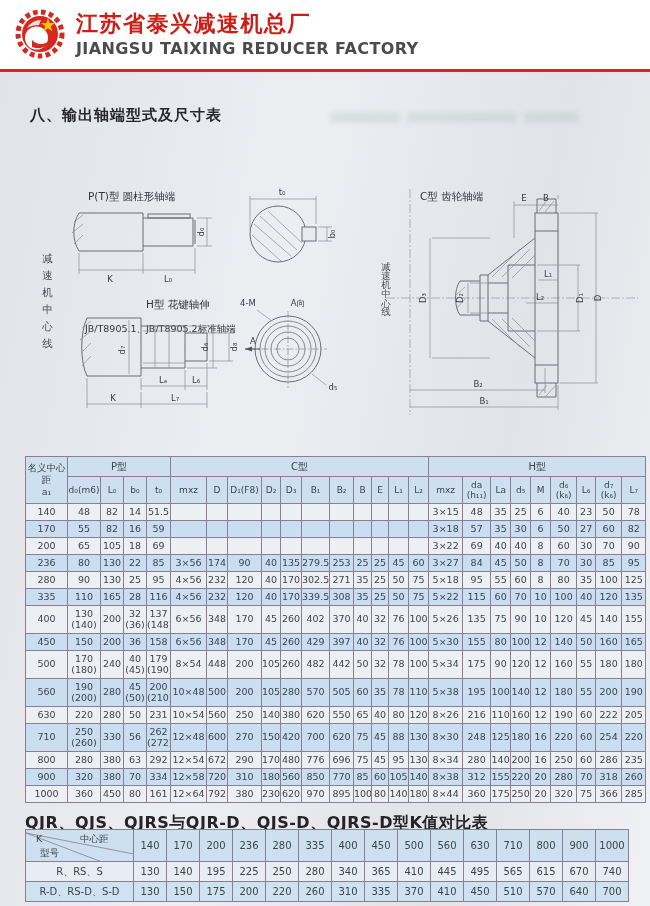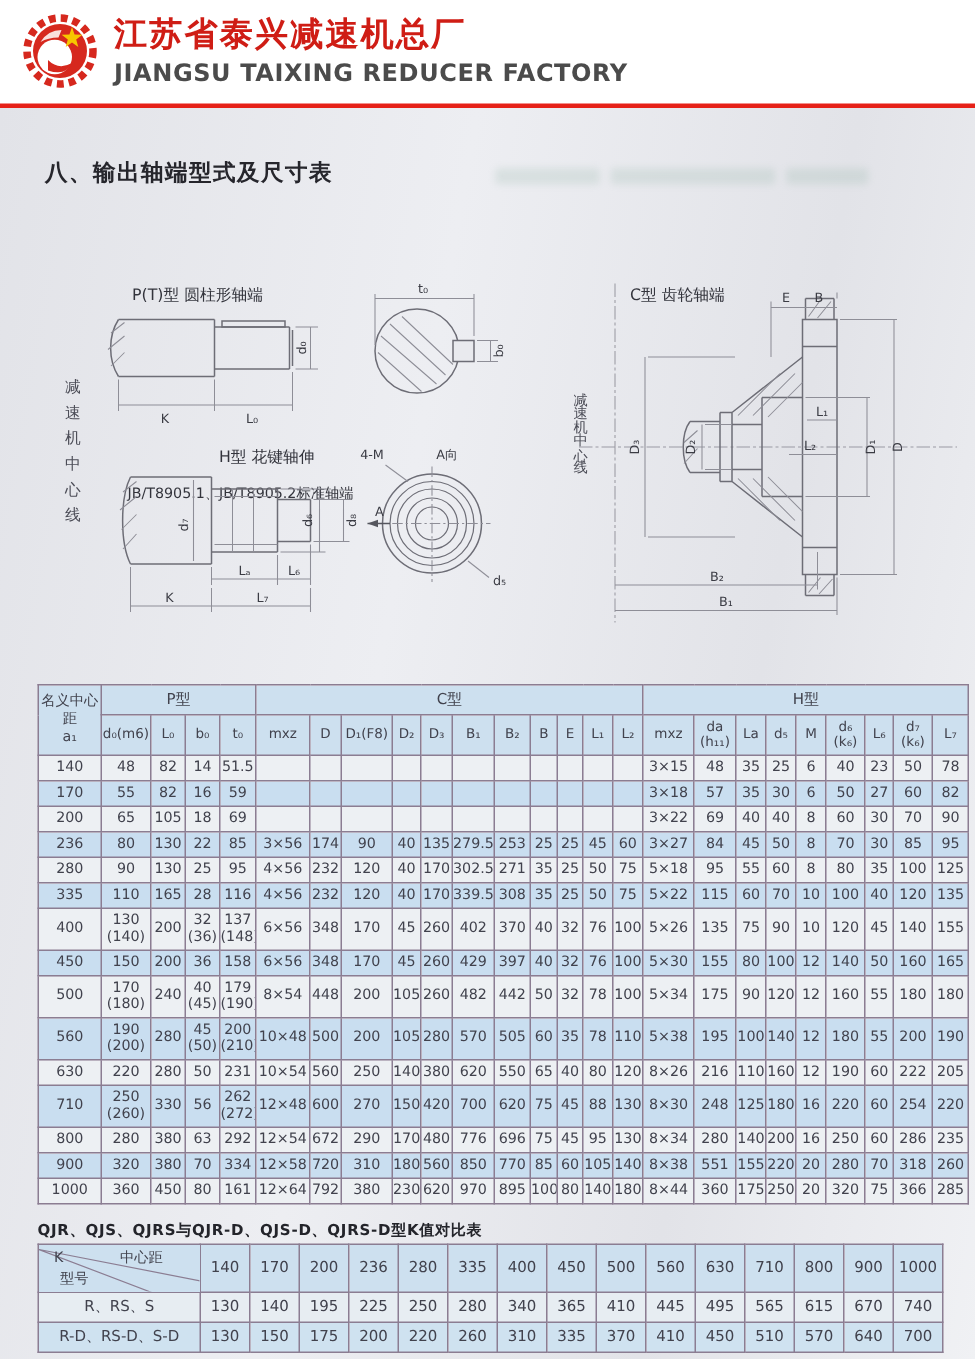--- a/index.html
+++ b/index.html
@@ -37,21 +37,21 @@
   #main-table { position:absolute; left:25px; top:384px; width:494px; border:1px solid #5c5368; }
   #main-table th { background:#cde0ef; font-size:9px; }
   #main-table thead tr:first-child th { height:20px; font-size:10px; }
   #main-table thead tr:last-child th { height:27px; }
   #main-table td { font-size:9.5px; }
   #main-table tbody tr { background:#edf0f3; height:17px; }
   #main-table tbody tr:nth-child(even) { background:#c9def0; }
   #main-table tbody tr.tall { height:28px; }
   .corner div { line-height:1.25; font-size:9.5px; }
 
-  .k-title { position:absolute; left:25px; top:741px; font-size:10px; font-weight:bold; color:#23242a; letter-spacing:.5px; }
+  .k-title { position:absolute; left:25px; top:741px; font-size:16px; font-weight:bold; color:#23242a; letter-spacing:.5px; }
   #k-table { position:absolute; left:25px; top:757px; width:603px; border:1px solid #5c5368; }
   #k-table th { background:#cde0ef; font-size:10px; height:32px; }
   #k-table td { font-size:10px; height:20px; }
   #k-table tbody tr:nth-child(1) { background:#e7edf2; }
   #k-table tbody tr:nth-child(2) { background:#cfe2f0; }
   th.k-corner { position:relative; padding:0; }
   th.k-corner svg { position:absolute; left:0; top:0; }
   th.k-corner span { position:absolute; font-size:9.5px; font-weight:normal; }
   .kc-k { left:10px; top:4px; }
   .kc-center { left:54px; top:4px; }
@@ -632,21 +632,21 @@
             <td>310</td>
             <td>180</td>
             <td>560</td>
             <td>850</td>
             <td>770</td>
             <td>85</td>
             <td>60</td>
             <td>105</td>
             <td>140</td>
             <td>8×38</td>
-            <td>551</td>
+            <td>312</td>
             <td>155</td>
             <td>220</td>
             <td>20</td>
             <td>280</td>
             <td>70</td>
             <td>318</td>
             <td>260</td>
           </tr>
           <tr>
             <td>1000</td>

